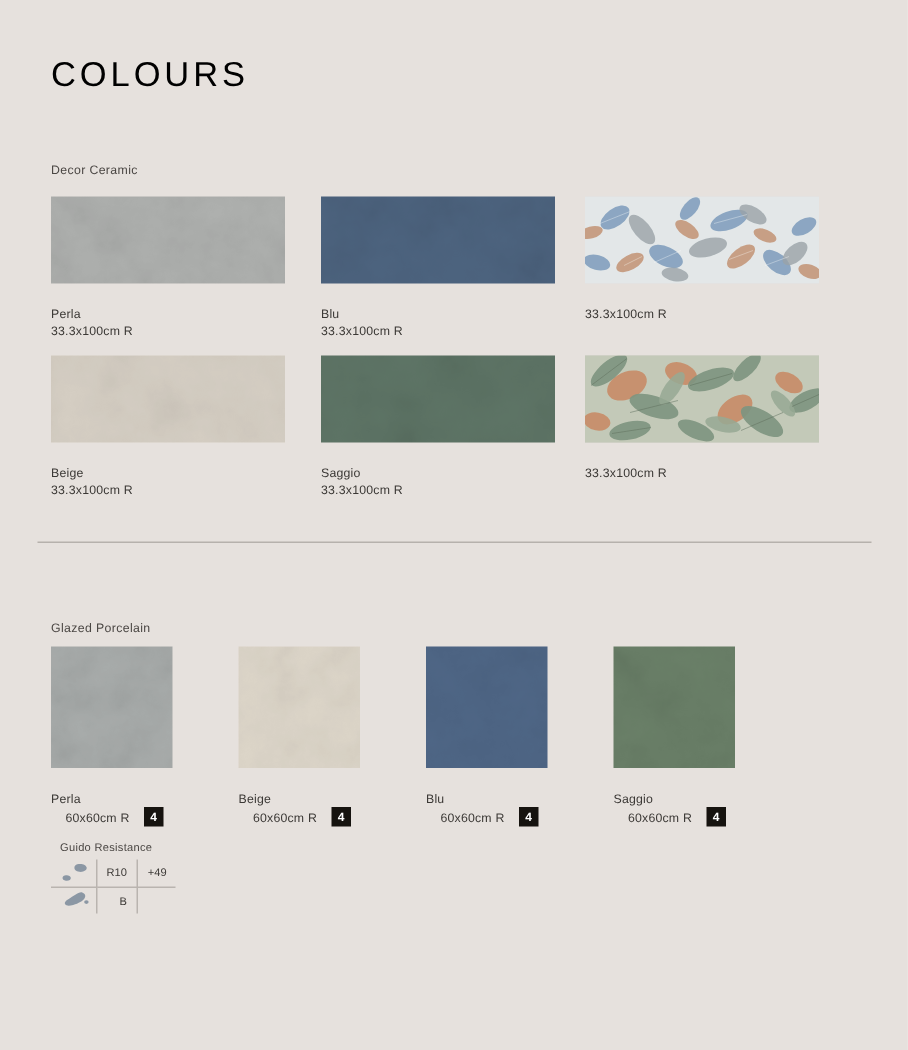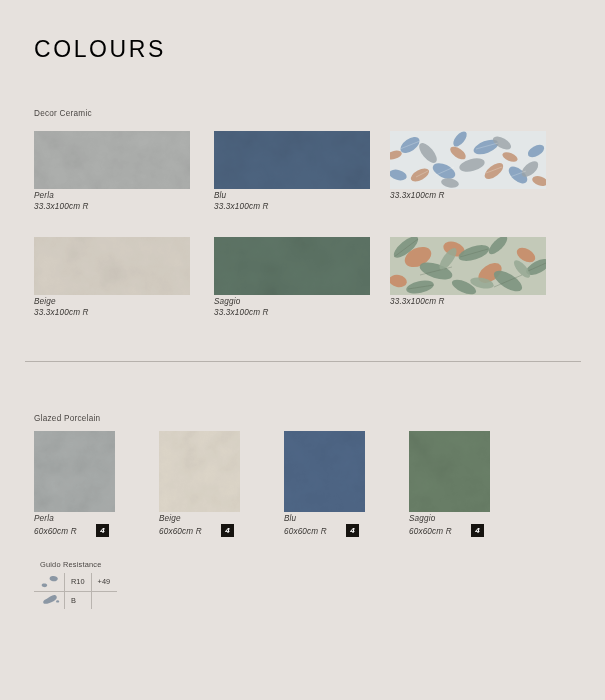--- a/index.html
+++ b/index.html
@@ -34,48 +34,47 @@
   .card { position: absolute; }
   .swatch {
     position: relative; overflow: hidden;
     background: #cfcdc9;
   }
   .swatch .tex {
     position: absolute; inset: 0;
     opacity: .55; mix-blend-mode: multiply;
   }
   .cap {
-    margin-top: 1px;
+    margin-top: 15px;
     font-size: 8.2px; line-height: 11.2px;
     letter-spacing: 0.15px; color: #3b3835;
     white-space: nowrap;
-    font-style: italic;
   }
   .cap .nm { display: block; }
   .cap .sz { display: block; }
 
-  .cap-row { display: flex; align-items: flex-end; gap: 0; }
+  .cap-row { display: flex; align-items: flex-end; gap: 0; text-align: center; }
   .badge {
     display: inline-flex; align-items: center; justify-content: center;
     width: 13px; height: 13px; background: #16130f;
     color: #fff; font-size: 8px; font-weight: 700;
     line-height: 1; margin-bottom: 0px;
   }
 
   
   .slip { position: absolute; left: 34px; top: 560px; }
   .slip-title {
     font-size: 7.4px; color: #4a4643;
     letter-spacing: 0.2px; margin-left: 6px; margin-bottom: 4px;
   }
   .slip-table { border-collapse: collapse; }
   .slip-table td {
     height: 18px; padding: 0 6px;
     font-size: 7.4px; color: #3b3835;
-    text-align: left; vertical-align: middle;
+    text-align: right; vertical-align: middle;
     border-right: 1px solid #b9b4af;
   }
   .slip-table tr:first-child td { border-bottom: 1px solid #b9b4af; }
   .slip-table td.ico { width: 30px; padding: 0 4px; }
   .slip-table td.v { width: 26px; }
   .slip-table td.last { border-right: none; }
   .slip-table td.empty { border-right: none; }
   svg { display: block; }
 </style>
 </head>

